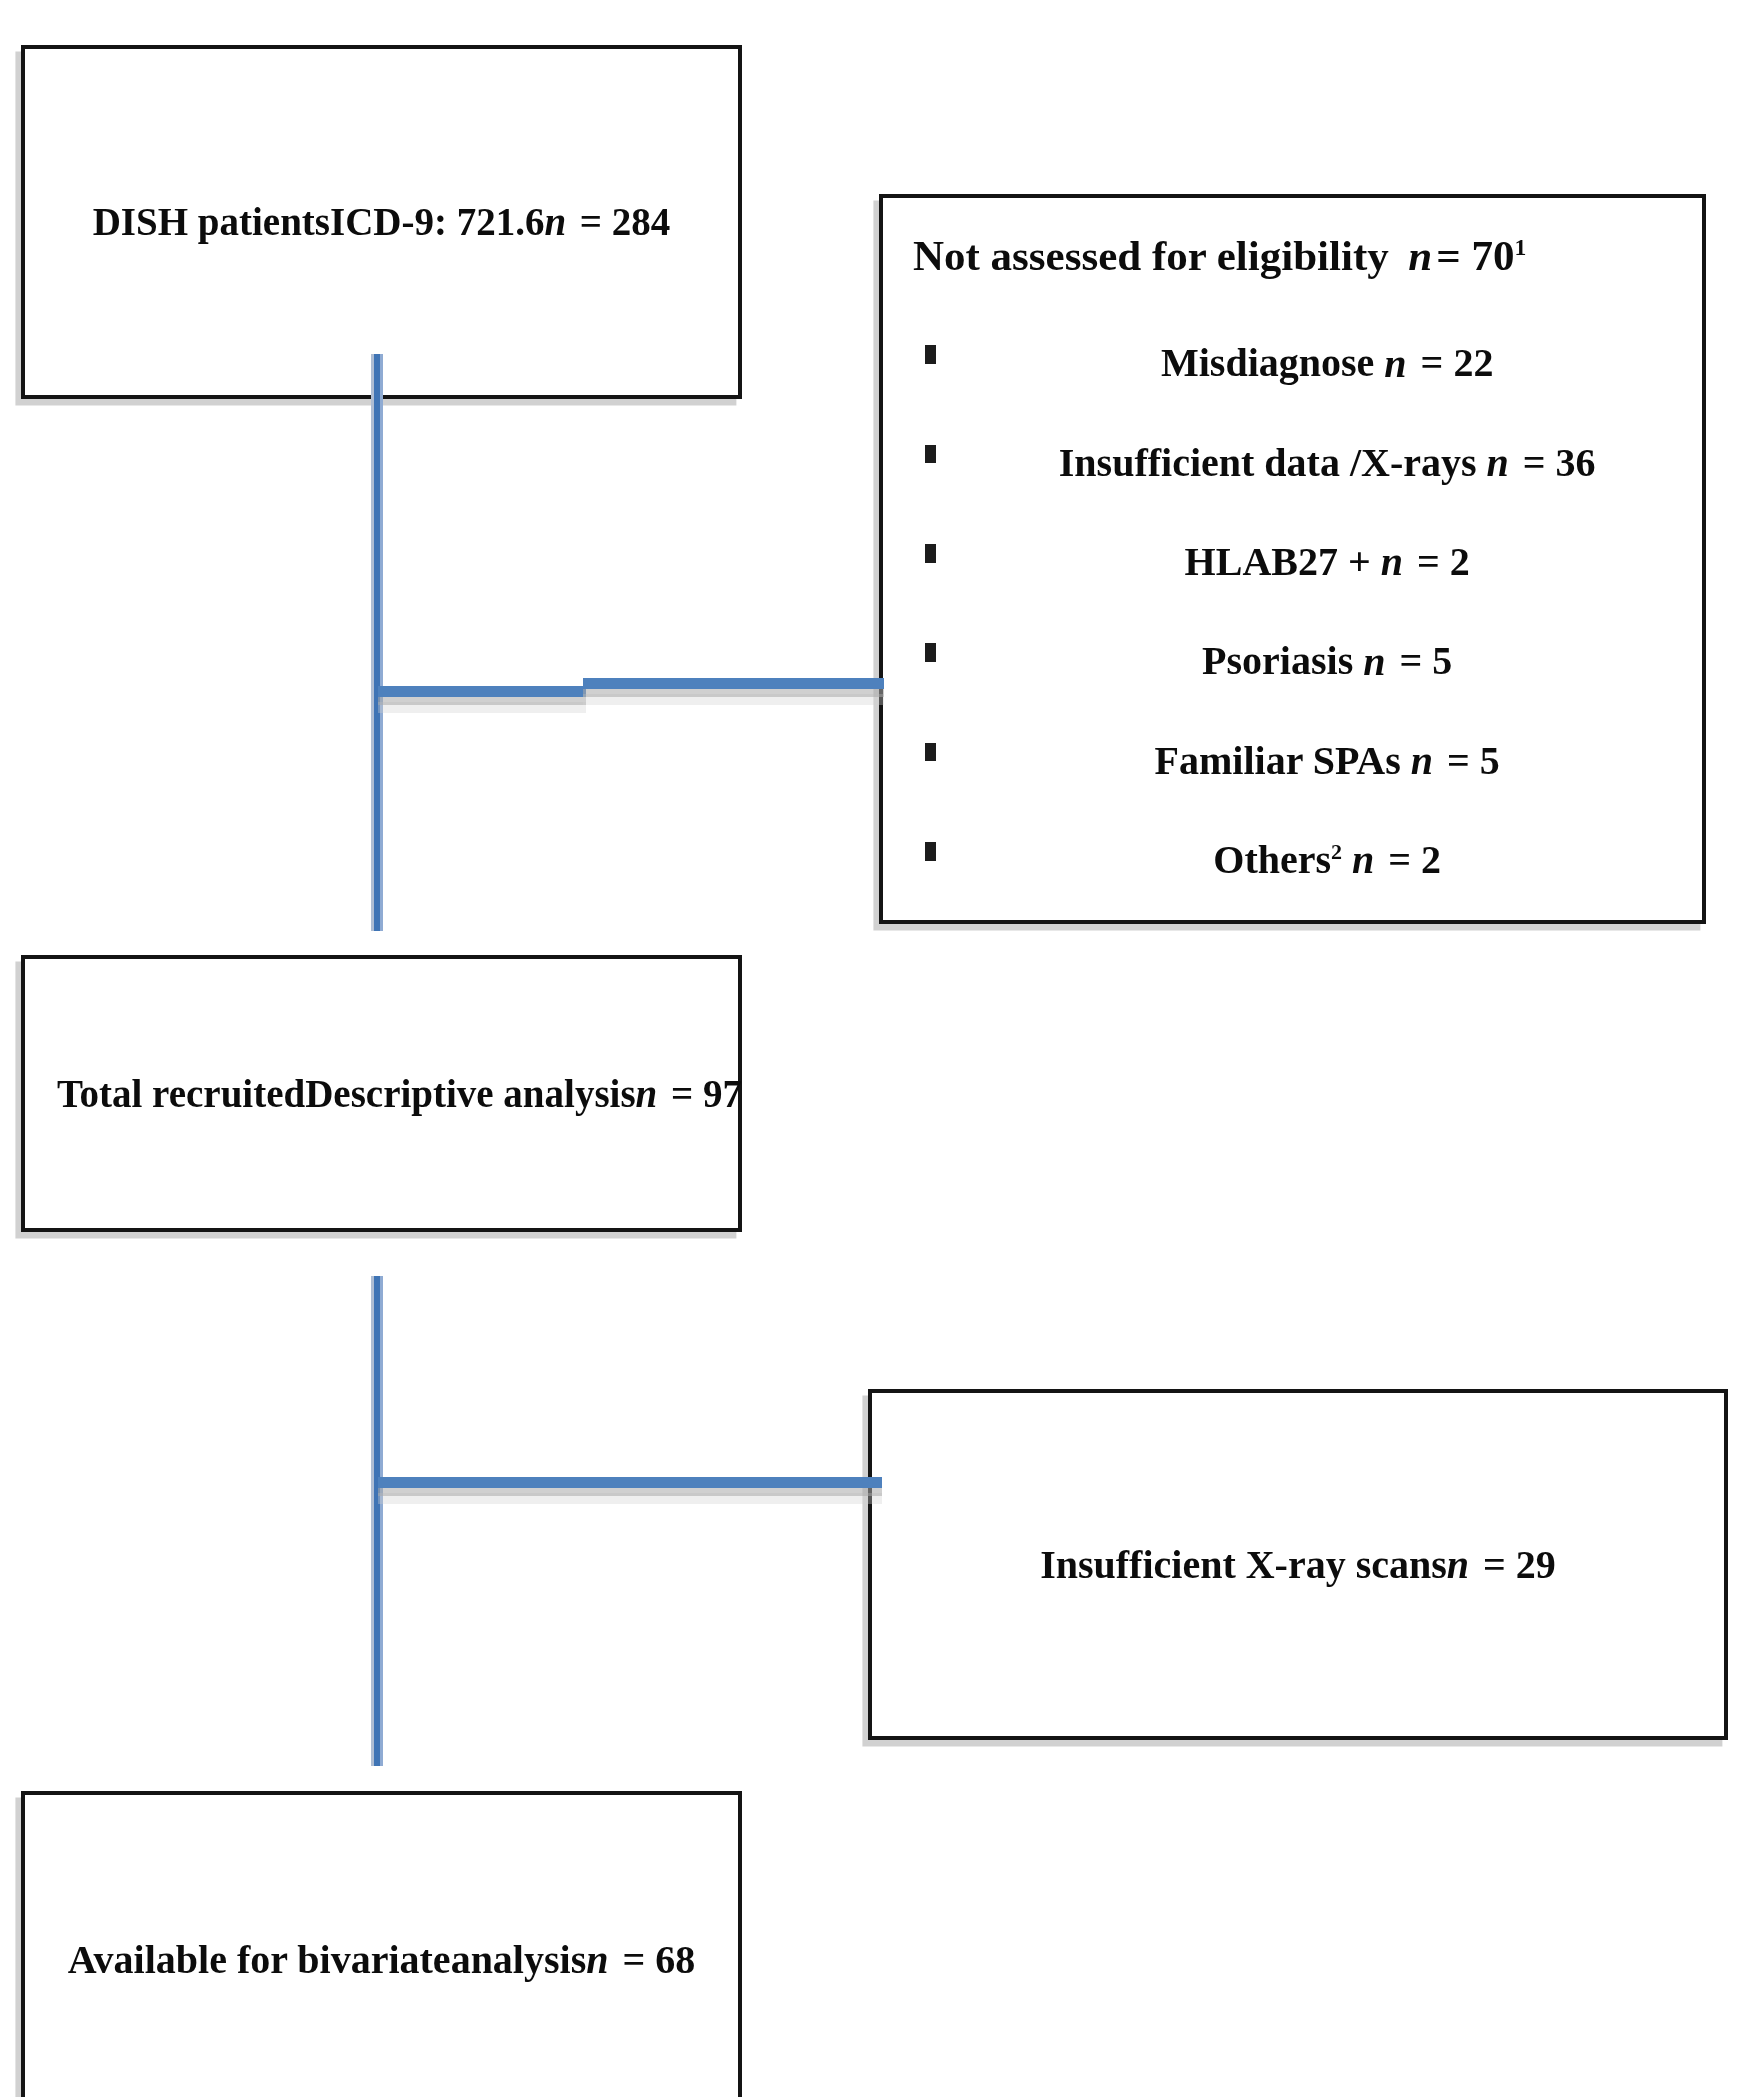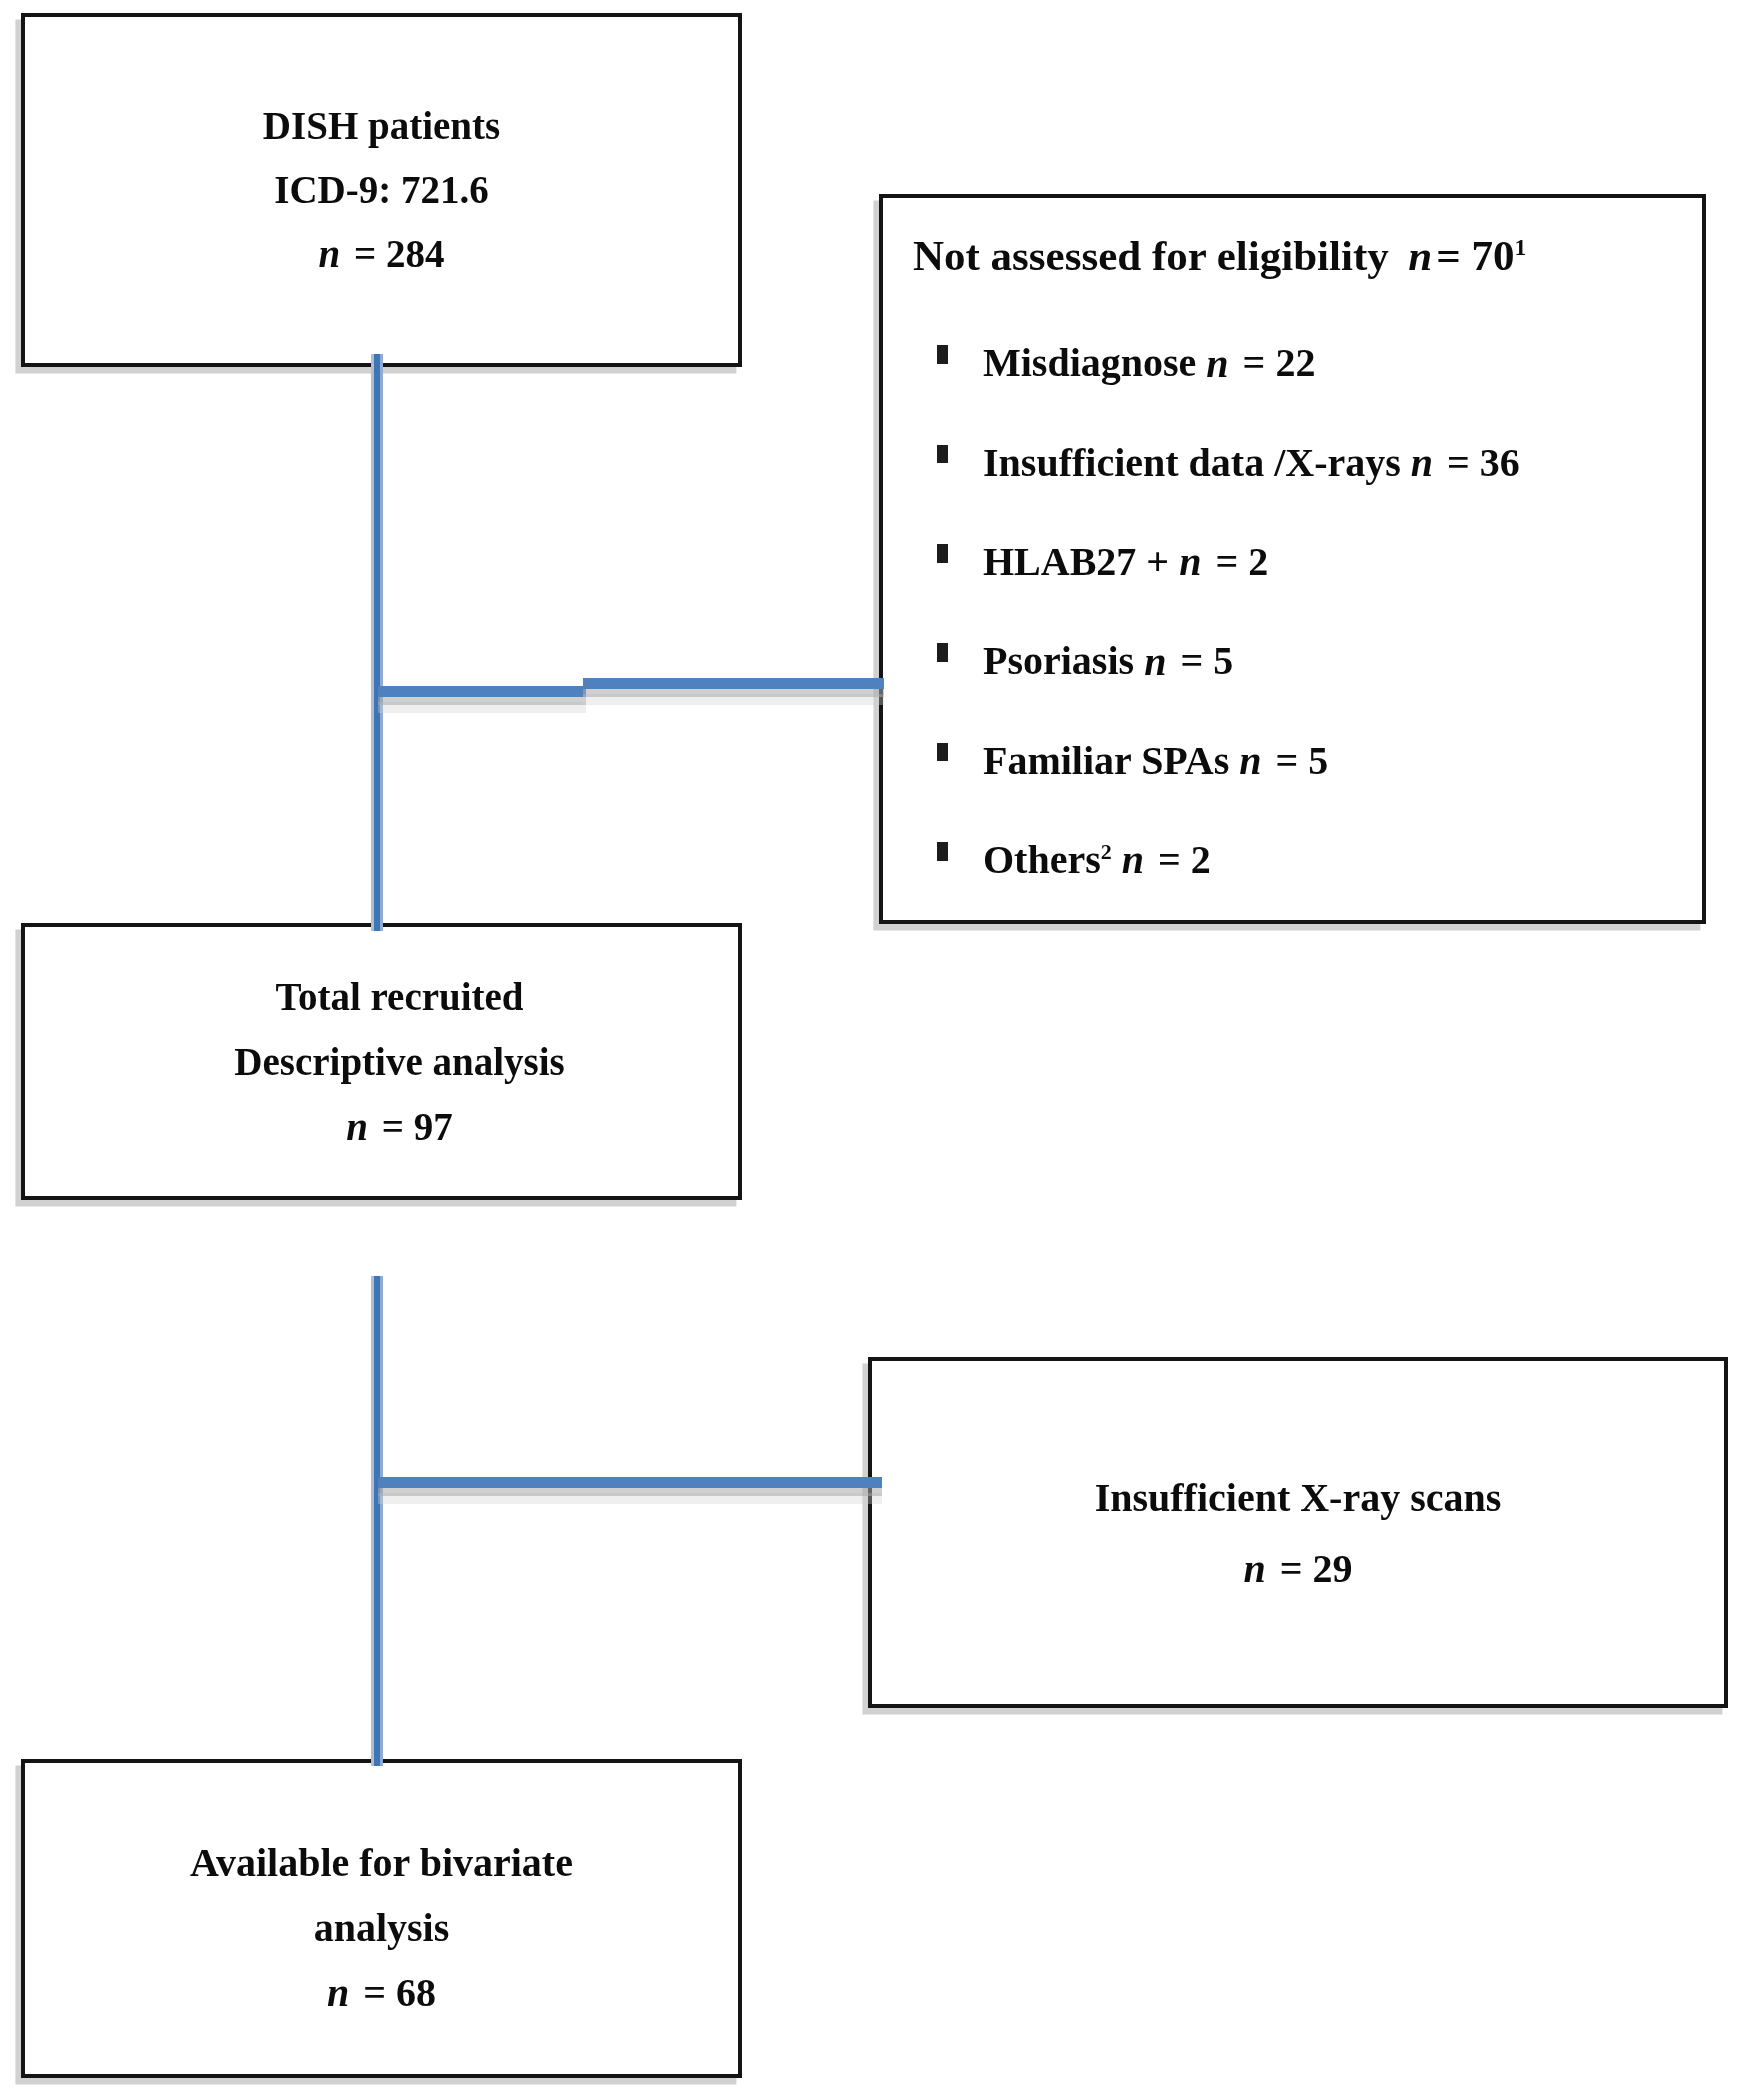--- a/index.html
+++ b/index.html
@@ -17,25 +17,26 @@
   .fbox {
     position: absolute;
     box-sizing: border-box;
     background: #ffffff;
     border: 4.6px solid #141414;
     box-shadow: -5.6px 6.5px 0 rgba(0,0,0,0.18);
     z-index: 2;
   }
   .centered {
     display: flex;
-    flex-direction: column;
+    flex-direction: row;
     justify-content: center;
     align-items: center;
     text-align: center;
     font-weight: bold;
+    margin-top: 32px;
   }
   .centered .line { white-space: nowrap; }
 
   #box-dish       { left: 21px;   top: 13px;   width: 721px; height: 354px;  font-size: 39px;  line-height: 64px; }
   #box-total      { left: 21px;   top: 923px; width: 721px; height: 277px;  font-size: 39px;  line-height: 65px; padding-left: 36px; }
   #box-bivariate  { left: 21px;   top: 1759px; width: 721px; height: 319px;  font-size: 40px;  line-height: 65px; padding-top: 18.6px; }
   #box-xray       { left: 868px; top: 1357px; width: 860px; height: 351px;  font-size: 40px;  line-height: 71px; }
   #box-not-assessed { left: 879px; top: 194px; width: 827px; height: 730px; padding: 24px 18.6px 0 30px; }
 
   .nvar { font-style: italic; font-weight: bold; margin-right: 0.10em; }
@@ -43,21 +44,21 @@
 
   
   .na-title {
     font-size: 43px;
     line-height: 51px;
     font-weight: bold;
     white-space: nowrap;
     margin-bottom: 51px;
   }
   .na-title .nvar { margin-left: 0.45em; }
-  .na-list { list-style: none; margin: 12px; padding: 0; }
+  .na-list { list-style: none; margin: 0; padding: 0; text-align: center; }
   .na-item {
     position: relative;
     padding-left: 58px;
     font-size: 40px;
     line-height: 46px;
     font-weight: bold;
     white-space: nowrap;
     margin-bottom: 45px;
   }
   .bullet-square {

